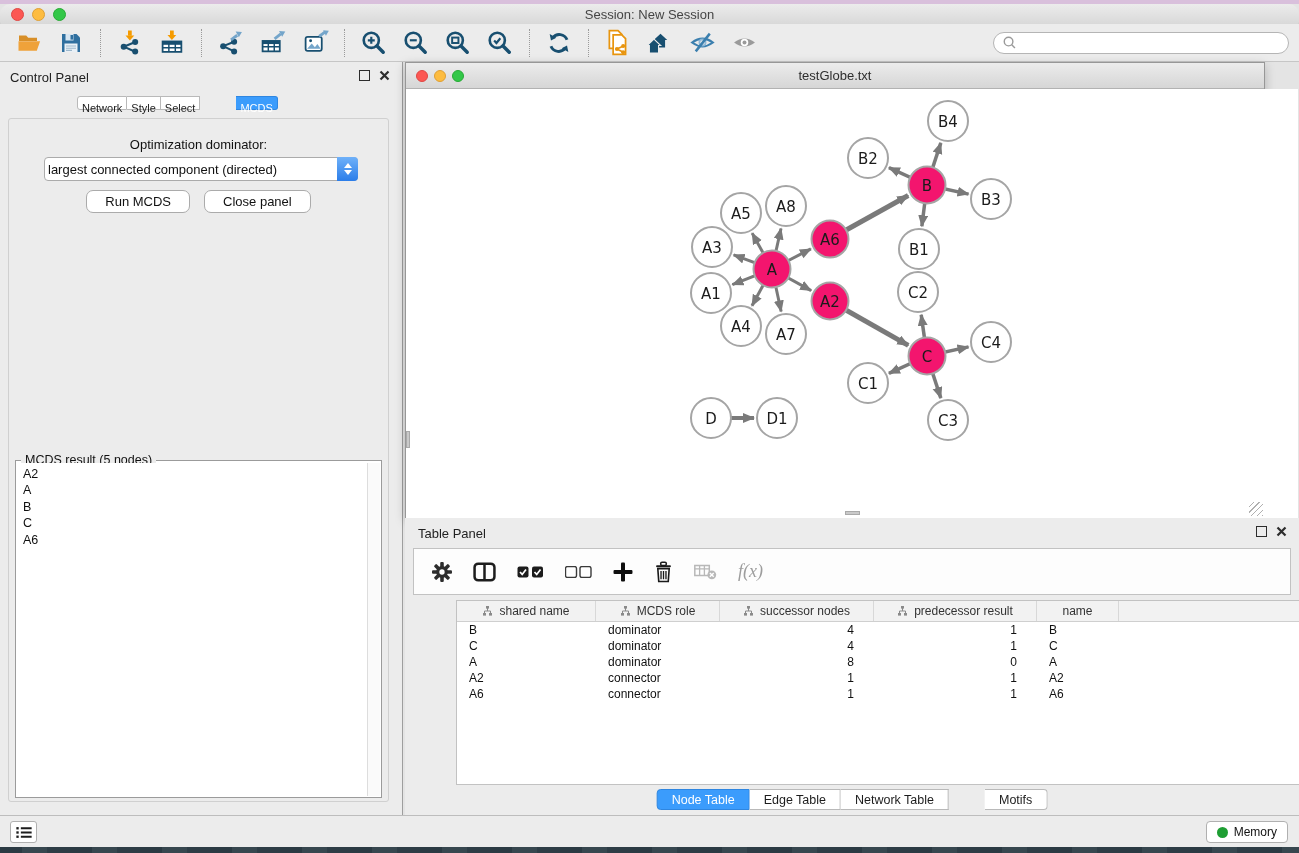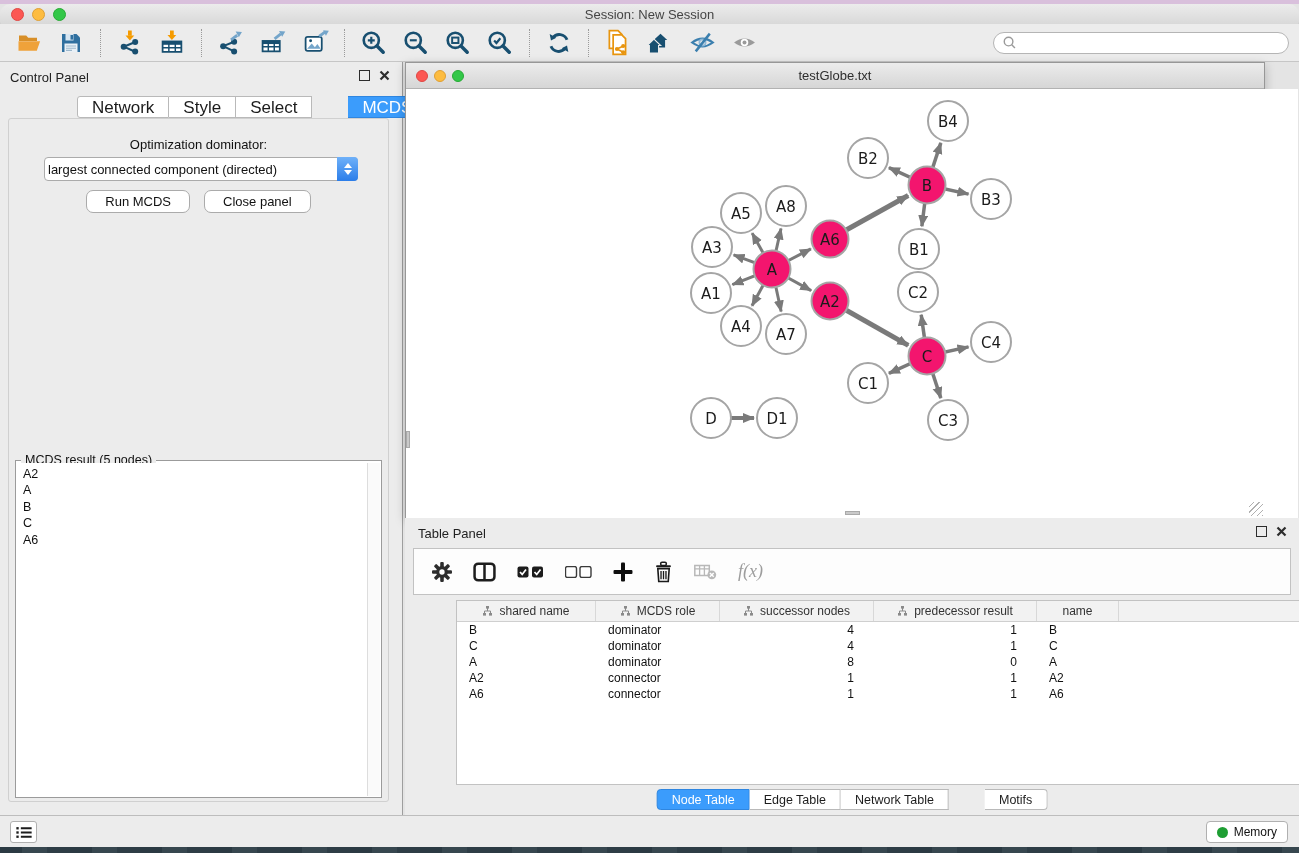--- a/index.html
+++ b/index.html
@@ -29,21 +29,21 @@
   .search-box input { border:none; outline:none; flex:1; font-size:12px; background:transparent; margin-left:5px; font-family:"Liberation Sans",sans-serif; }
 
   
   .control-panel { position:absolute; left:0; top:62px; width:403px; height:753px;
     background:#ececec; border-right:1px solid #9e9e9e; }
   .panel-header { position:relative; height:30px; }
   .panel-header .ph-title { position:absolute; left:10px; top:8px; font-size:13px; color:#222; }
   .ph-btns { position:absolute; right:12px; top:8px; display:flex; gap:9px; align-items:center; }
   .float-glyph { width:11px; height:11px; border:1.6px solid #2c2c2c; display:inline-block; background:transparent; }
   .cp-tabs { position:absolute; left:77px; top:34px; display:flex; }
-  .tab-sq { height:22px; line-height:22px; padding:0 14px; font-size:17px; color:#1c1c1c;
+  .tab-sq { height:14px; line-height:22px; padding:0 4px; font-size:11px; color:#1c1c1c;
     background:#fff; border:1px solid #b9b9b9; border-left:none; }
   .tab-sq:first-child { border-left:1px solid #b9b9b9; border-radius:3px 0 0 3px; }
   .tab-sq:last-child { border-radius:0 3px 3px 0;margin-left:36px; }
   .tab-sq.selected { background:#3b9cfc; color:#fff; border-color:#2f86e0; }
   .cp-content { position:absolute; left:8px; top:56px; width:381px; height:684px;
     background:#ececec; border:1px solid #d0d0d0; border-radius:3px; }
   .opt-label { position:absolute; left:0; right:0; top:18px; text-align:center; font-size:13px; color:#111; }
   .dropdown { position:absolute; left:35px; top:38px; width:314px; height:24px; background:#fff;
     border:1px solid #ababab; border-radius:4px; display:flex; align-items:center; }
   .dd-value { flex:1; font-size:13px; color:#111; padding-left:3px; white-space:nowrap; overflow:hidden; }

